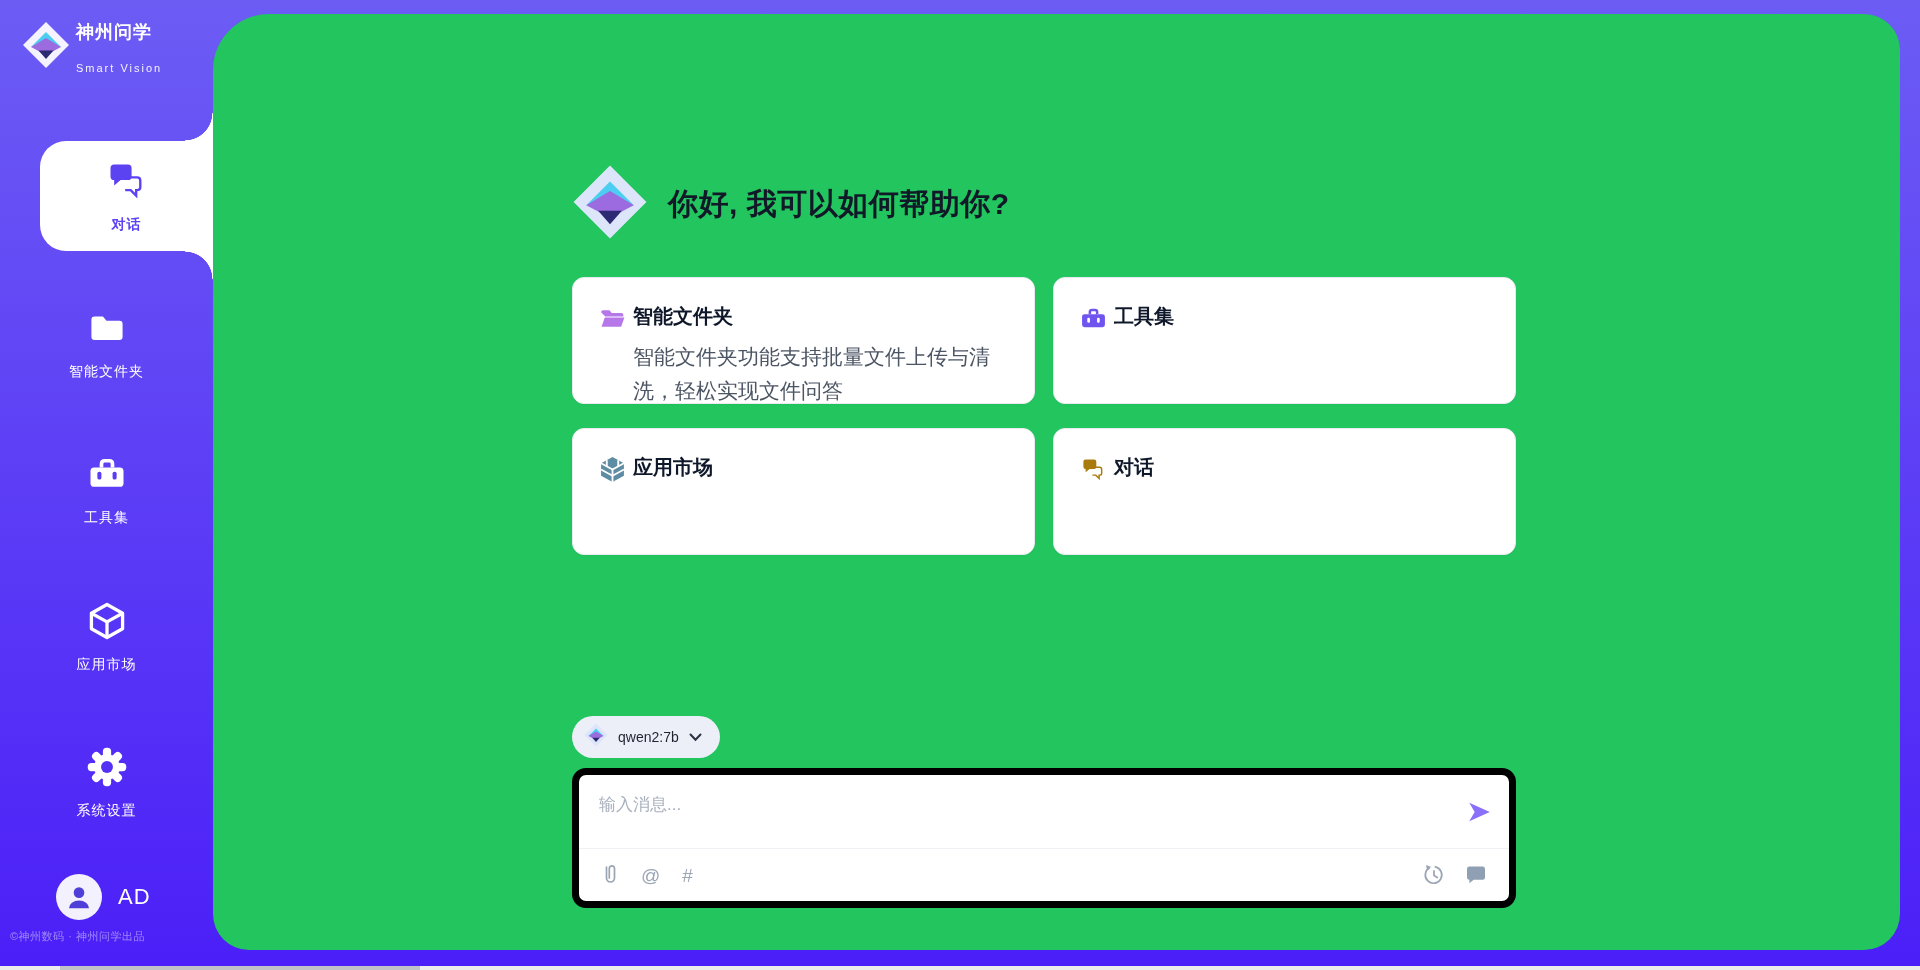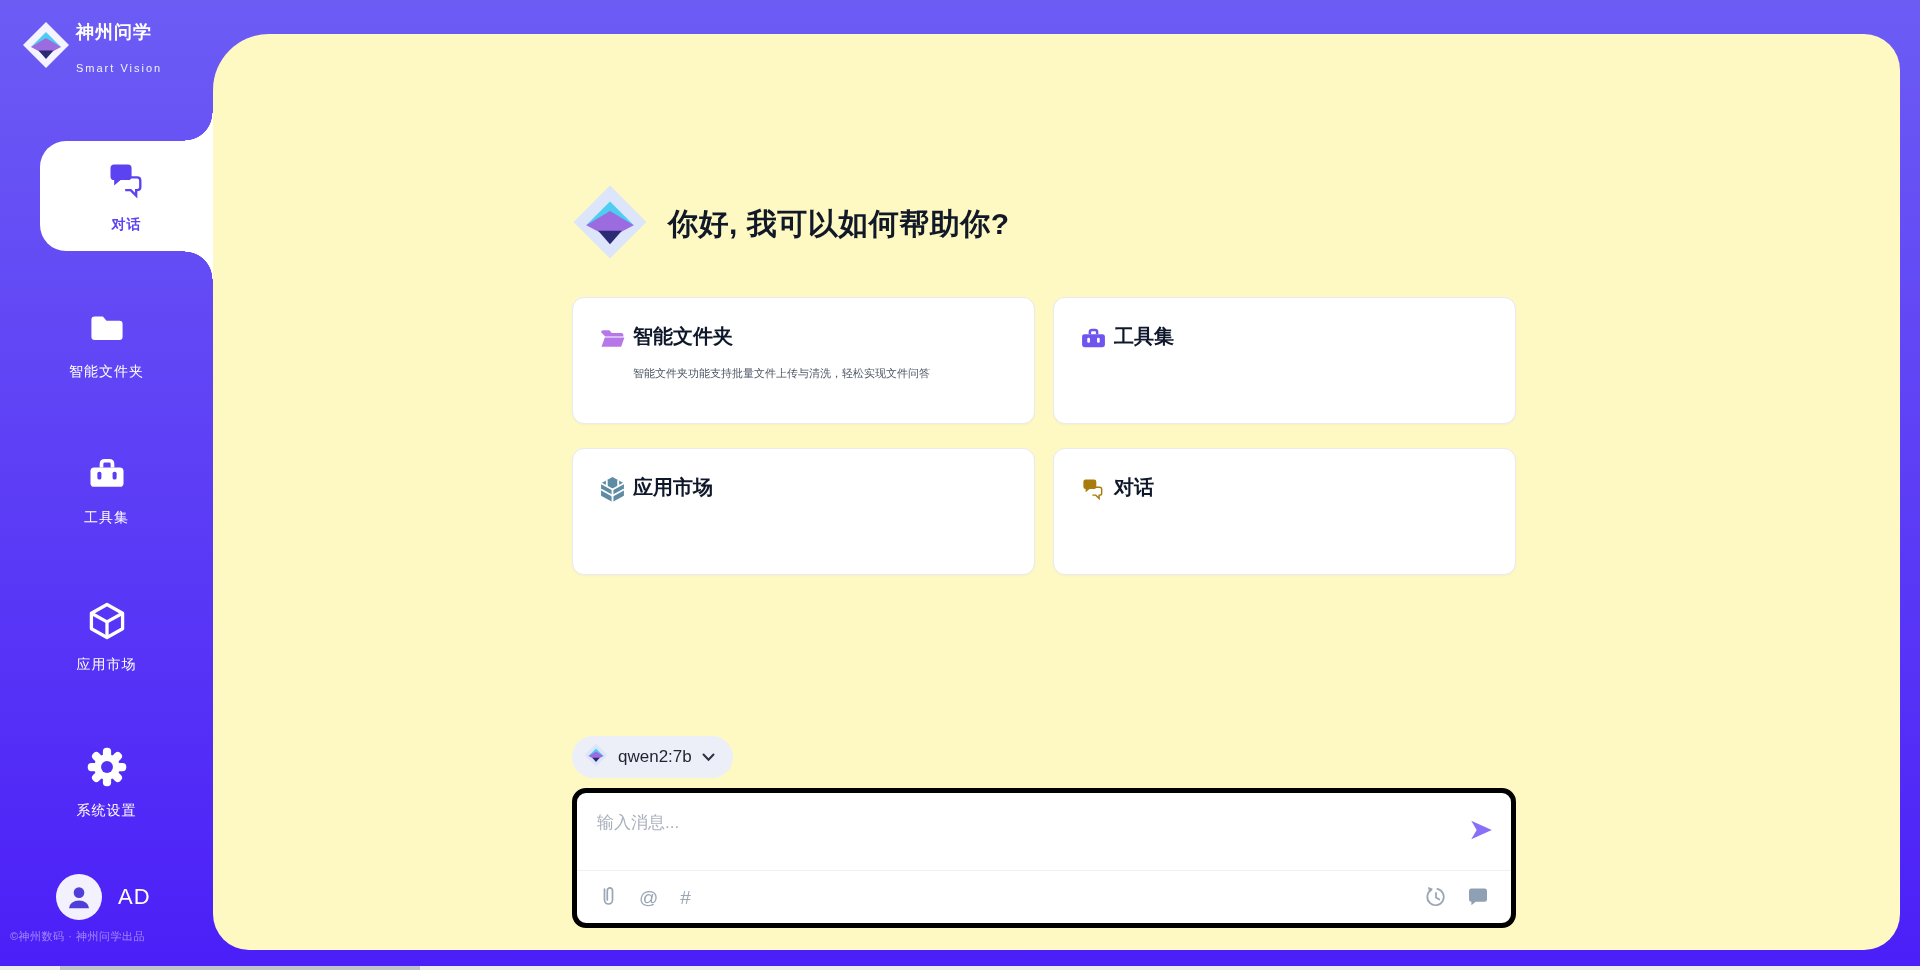--- a/index.html
+++ b/index.html
@@ -6,23 +6,22 @@
   html,body { width:1920px; height:970px; overflow:hidden; }
   body {
     font-family:"Liberation Sans","DejaVu Sans",sans-serif;
     background:linear-gradient(180deg,#6c5cf4 0%,#5b3bf6 55%,#4b1ff8 100%);
     position:relative;
   }
 
   
   .main-panel {
     position:absolute; left:213px; top:14px; right:20px; bottom:20px;
-    background:#fef9c3;
+    background:#22c55e;
     border-radius:56px 36px 36px 36px;
-    margin-top:20px;
   }
 
   
   .sidebar { position:absolute; left:0; top:0; width:213px; height:100%; }
 
   .logo { position:absolute; left:22px; top:20px; display:flex; align-items:center; gap:6px; }
   .logo-text { color:#fff; }
   .logo-name { font-size:18px; font-weight:700; letter-spacing:1px; }
   .logo-sub { font-size:11px; letter-spacing:2px; margin-top:18px; opacity:.92; }
 
@@ -58,32 +57,32 @@
     position:absolute; top:263px; left:0; width:944px;
     display:grid; grid-template-columns:463px 463px; gap:24px 18px;
   }
   .card {
     height:127px; background:#fff; border:1px solid #e8eaf0; border-radius:12px;
     position:relative; padding:25px 26px 0 60px; cursor:pointer;
     box-shadow:0 1px 2px rgba(17,24,39,.03);
   }
   .card-icon { position:absolute; left:26px; top:27px; }
   .card-title { font-size:20px; font-weight:700; color:#0f172a; margin-bottom:10px; }
-  .card-desc { font-size:11px; color:#4b5563; line-height:26px; }
+  .card-desc { font-size:21px; color:#4b5563; line-height:34px; }
 
   .model-pill {
     position:absolute; top:702px; left:0; height:42px;
     display:inline-flex; align-items:center; gap:10px;
     background:#edeff8; border-radius:21px; padding:0 18px 0 12px; cursor:pointer;
   }
-  .model-name { font-size:17px; color:#1f2430; }
+  .model-name { font-size:14px; color:#1f2430; }
 
   .composer {
     position:absolute; top:754px; left:0; width:944px; height:140px;
-    background:#fff; border:5px solid #000000; border-radius:14px;
+    background:#fff; border:7px solid #000000; border-radius:14px;
   }
   .composer-input {
     position:absolute; left:0; top:0; width:100%; height:86px;
     border:none; outline:none; resize:none; background:transparent;
     padding:18px 60px 0 20px; font-size:17px; color:#1f2430;
     font-family:"Liberation Sans","DejaVu Sans",sans-serif;
   }
   .composer-input::placeholder { color:#a8b0bd; }
   .send-btn { position:absolute; right:16px; top:24px; width:28px; height:28px; border:none; background:transparent; cursor:pointer; }
   .composer-footer {

